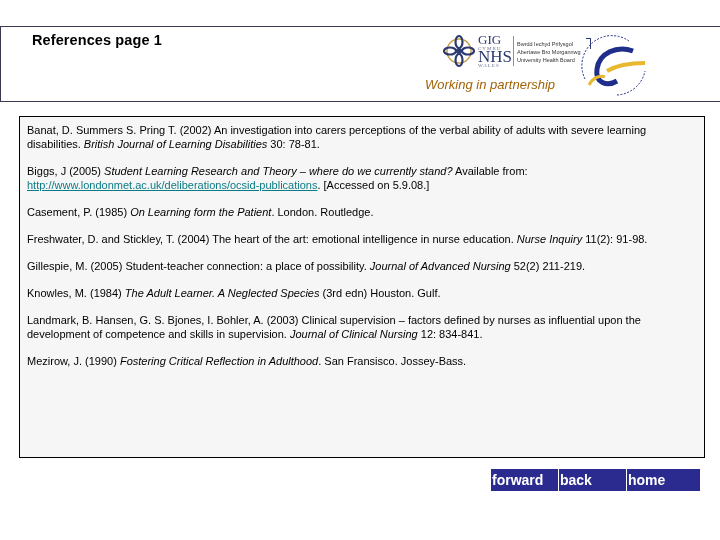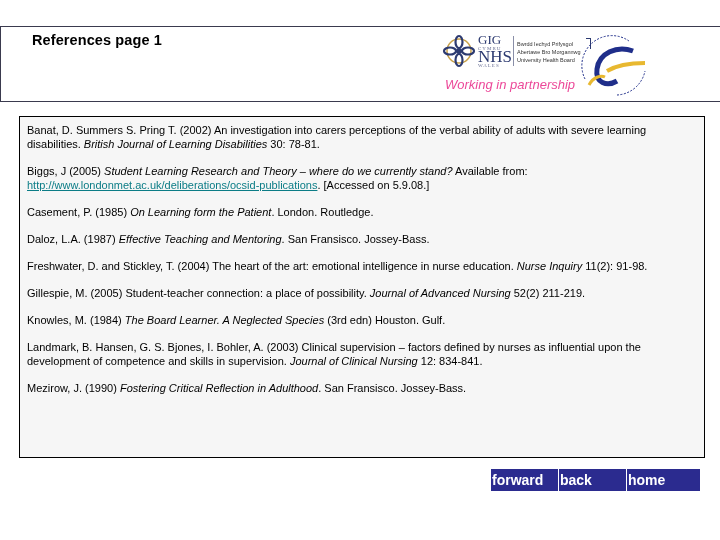--- a/index.html
+++ b/index.html
@@ -20,22 +20,22 @@
   }
   .nhs-logo { position: absolute; left: 441px; top: 6px; width: 150px; height: 36px; }
   .nhs-emblem { position: absolute; left: 0; top: 0; width: 34px; height: 36px; }
   .nhs-gig { position: absolute; left: 36px; top: 1px; font-family: "Liberation Serif", serif; color: #2c3a70; font-size: 13px; line-height: 12px; }
   .nhs-cymru { font-size: 5px; letter-spacing: 1px; color: #6a7095; display:block; line-height: 5px;}
   .nhs-nhs { font-size: 17px; line-height: 12px; display:block; }
   .nhs-divider { position: absolute; left: 71px; top: 3px; width: 1px; height: 30px; background: #8a8fa8; }
   .nhs-board { position: absolute; left: 75px; top: 7px; font-size: 5.5px; line-height: 8px; color: #333; }
   .nhs-corner { position: absolute; left: 144px; top: 5px; width: 4px; height: 10px; border-top: 1px solid #2c3a70; border-right: 1px solid #2c3a70; }
   .partnership {
-    position: absolute; left: 444px; top: 50px;
-    font-size: 13px; font-style: italic; color: #ec4899;
+    position: absolute; left: 424px; top: 50px;
+    font-size: 13px; font-style: italic; color: #a16207;
   }
   .uni-logo { position: absolute; left: 576px; top: 4px; width: 72px; height: 70px; }
 
   .content {
     position: absolute; left: 19px; top: 116px; width: 686px; height: 342px;
     border: 1px solid #000; box-sizing: border-box; background: #f6f6f6;
     padding: 6px 7px 0 7px;
     font-size: 11px; line-height: 14px;
   }
   .ref { margin: 0 0 13px 0; }
@@ -93,24 +93,23 @@
     <path d="M56 20 C40 14 22 22 20 38 C18 52 30 56 40 50" fill="none" stroke="#1f2e8a" stroke-width="5"></path>
     <path d="M30 40 C40 34 54 32 68 32" fill="none" stroke="#e8b830" stroke-width="4"></path>
     <path d="M12 54 C16 46 24 44 28 46" fill="none" stroke="#e8b830" stroke-width="3"></path>
   </svg>
 </div>
 
 <div class="content" id="refs">
     <div class="ref"><span>Banat, D. Summers S. Pring T. (2002) An investigation into carers perceptions of the verbal ability of adults with severe learning disabilities. </span><i>British Journal of Learning Disabilities</i><span> 30: 78-81.</span></div>
     <div class="ref"><span>Biggs, J (2005) </span><i>Student Learning Research and Theory – where do we currently stand?</i><span> Available from: </span><a href="#">http://www.londonmet.ac.uk/deliberations/ocsid-publications</a><span>. [Accessed on 5.9.08.]</span></div>
     <div class="ref"><span>Casement, P. (1985) </span><i>On Learning form the Patient</i><span>. London. Routledge.</span></div>
-    <div class="ref"><span>Daloz, L.A. (1987) </span><i>Effective Teaching and Mentoring</i><span>. San Fransisco. Jossey-Bass.</span></div>
     <div class="ref"><span>Freshwater, D. and Stickley, T. (2004) The heart of the art: emotional intelligence in nurse education. </span><i>Nurse Inquiry</i><span> 11(2): 91-98.</span></div>
     <div class="ref"><span>Gillespie, M. (2005) Student-teacher connection: a place of possibility. </span><i>Journal of Advanced Nursing</i><span> 52(2) 211-219.</span></div>
-    <div class="ref"><span>Knowles, M. (1984) </span><i>The Board Learner. A Neglected Species</i><span> (3rd edn) Houston. Gulf.</span></div>
+    <div class="ref"><span>Knowles, M. (1984) </span><i>The Adult Learner. A Neglected Species</i><span> (3rd edn) Houston. Gulf.</span></div>
     <div class="ref"><span>Landmark, B. Hansen, G. S. Bjones, I. Bohler, A. (2003) Clinical supervision – factors defined by nurses as influential upon the development of competence and skills in supervision. </span><i>Journal of Clinical Nursing</i><span> 12: 834-841.</span></div>
     <div class="ref"><span>Mezirow, J. (1990) </span><i>Fostering Critical Reflection in Adulthood</i><span>. San Fransisco. Jossey-Bass.</span></div>
   </div>
 
 <div class="nav">
   <div class="nav-btn btn-forward">forward</div>
   <div class="nav-btn btn-back">back</div>
   <div class="nav-btn btn-home">home</div>
 </div>
 

